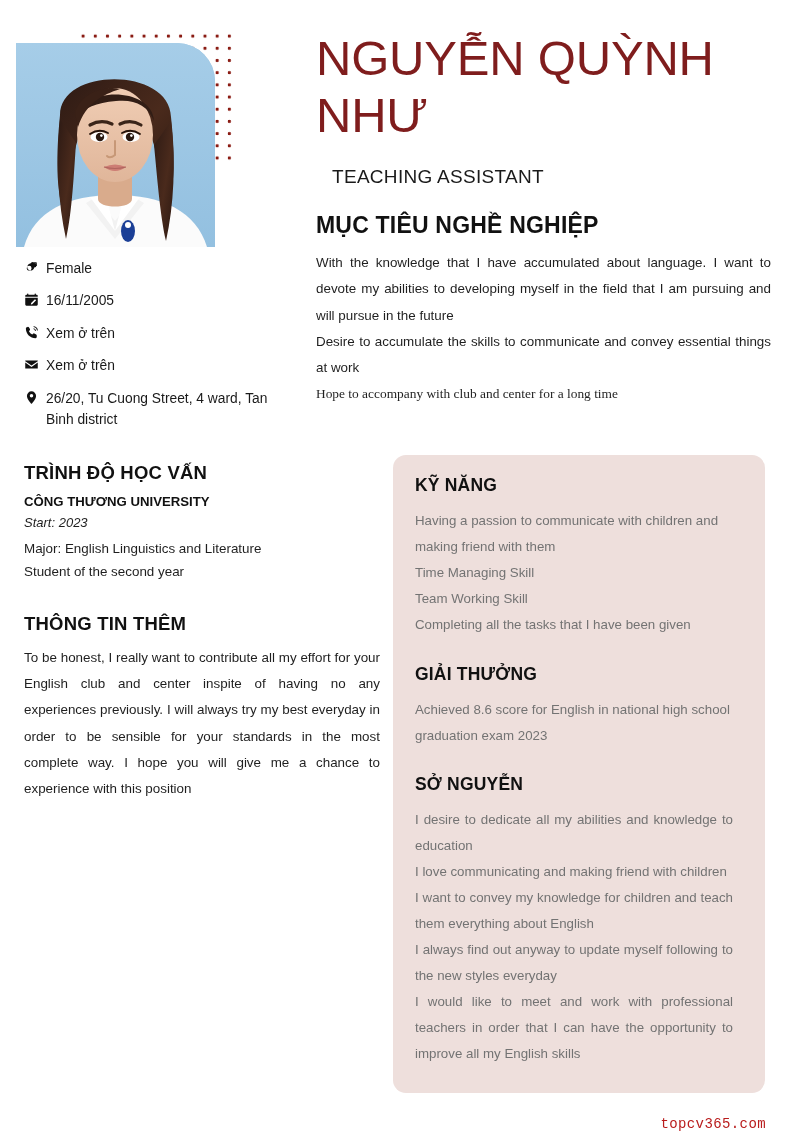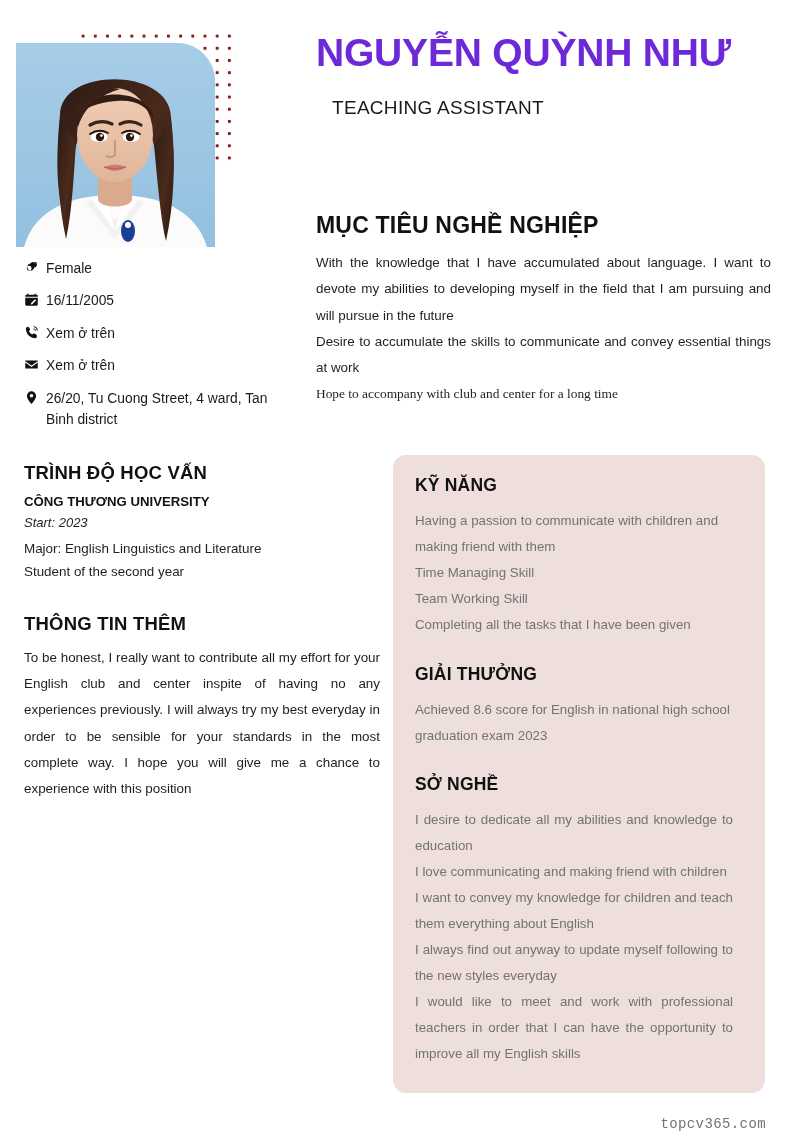--- a/index.html
+++ b/index.html
@@ -49,25 +49,25 @@
   }
   .photo-frame svg { display: block; }
 
   .header-right {
     position: absolute;
     left: 316px;
     top: 30px;
     width: 458px;
   }
   .full-name {
-    font-size: 39px;
-    font-weight: bold;
+    font-size: 49px;
+    font-weight: normal;
     line-height: 1.16;
     letter-spacing: -0.2px;
-    color: #6d28d9;
+    color: #7f1d1d;
     margin: 0;
   }
   .job-title {
     font-size: 19px;
     font-weight: normal;
     letter-spacing: 0.3px;
     color: #1a1a1a;
     margin: 22px 0 0 16px;
   }
 
@@ -183,21 +183,21 @@
   .panel-line.nojust { text-align: left; }
   .panel-gap { height: 26px; }
 
   
   .footer {
     position: absolute;
     right: 24px;
     bottom: 15px;
     font-family: "Liberation Mono", monospace;
     font-size: 14px;
-    color: #737373;
+    color: #b91c1c;
     letter-spacing: 0.4px;
   }
 </style>
 </head>
 <body>
 
 <div class="header">
 
   <div class="dot-grid"></div>
 
@@ -359,21 +359,21 @@
   <div class="panel-gap"></div>
 
   <div>
     <div class="sec-head-dark">GIẢI THƯỞNG</div>
     <p class="panel-line nojust">Achieved 8.6 score for English in national high school graduation exam 2023</p>
   </div>
 
   <div class="panel-gap"></div>
 
   <div>
-    <div class="sec-head-dark">SỞ NGHỀ</div>
+    <div class="sec-head-dark">SỞ NGUYỄN</div>
     <p class="panel-line">I desire to dedicate all my abilities and knowledge to education</p>
     <p class="panel-line">I love communicating and making friend with children</p>
     <p class="panel-line">I want to convey my knowledge for children and teach them everything about English</p>
     <p class="panel-line">I always find out anyway to update myself following to the new styles everyday</p>
     <p class="panel-line">I would like to meet and work with professional teachers in order that I can have the opportunity to improve all my English skills</p>
   </div>
 </div>
 
 <div class="footer">topcv365.com</div>
 

